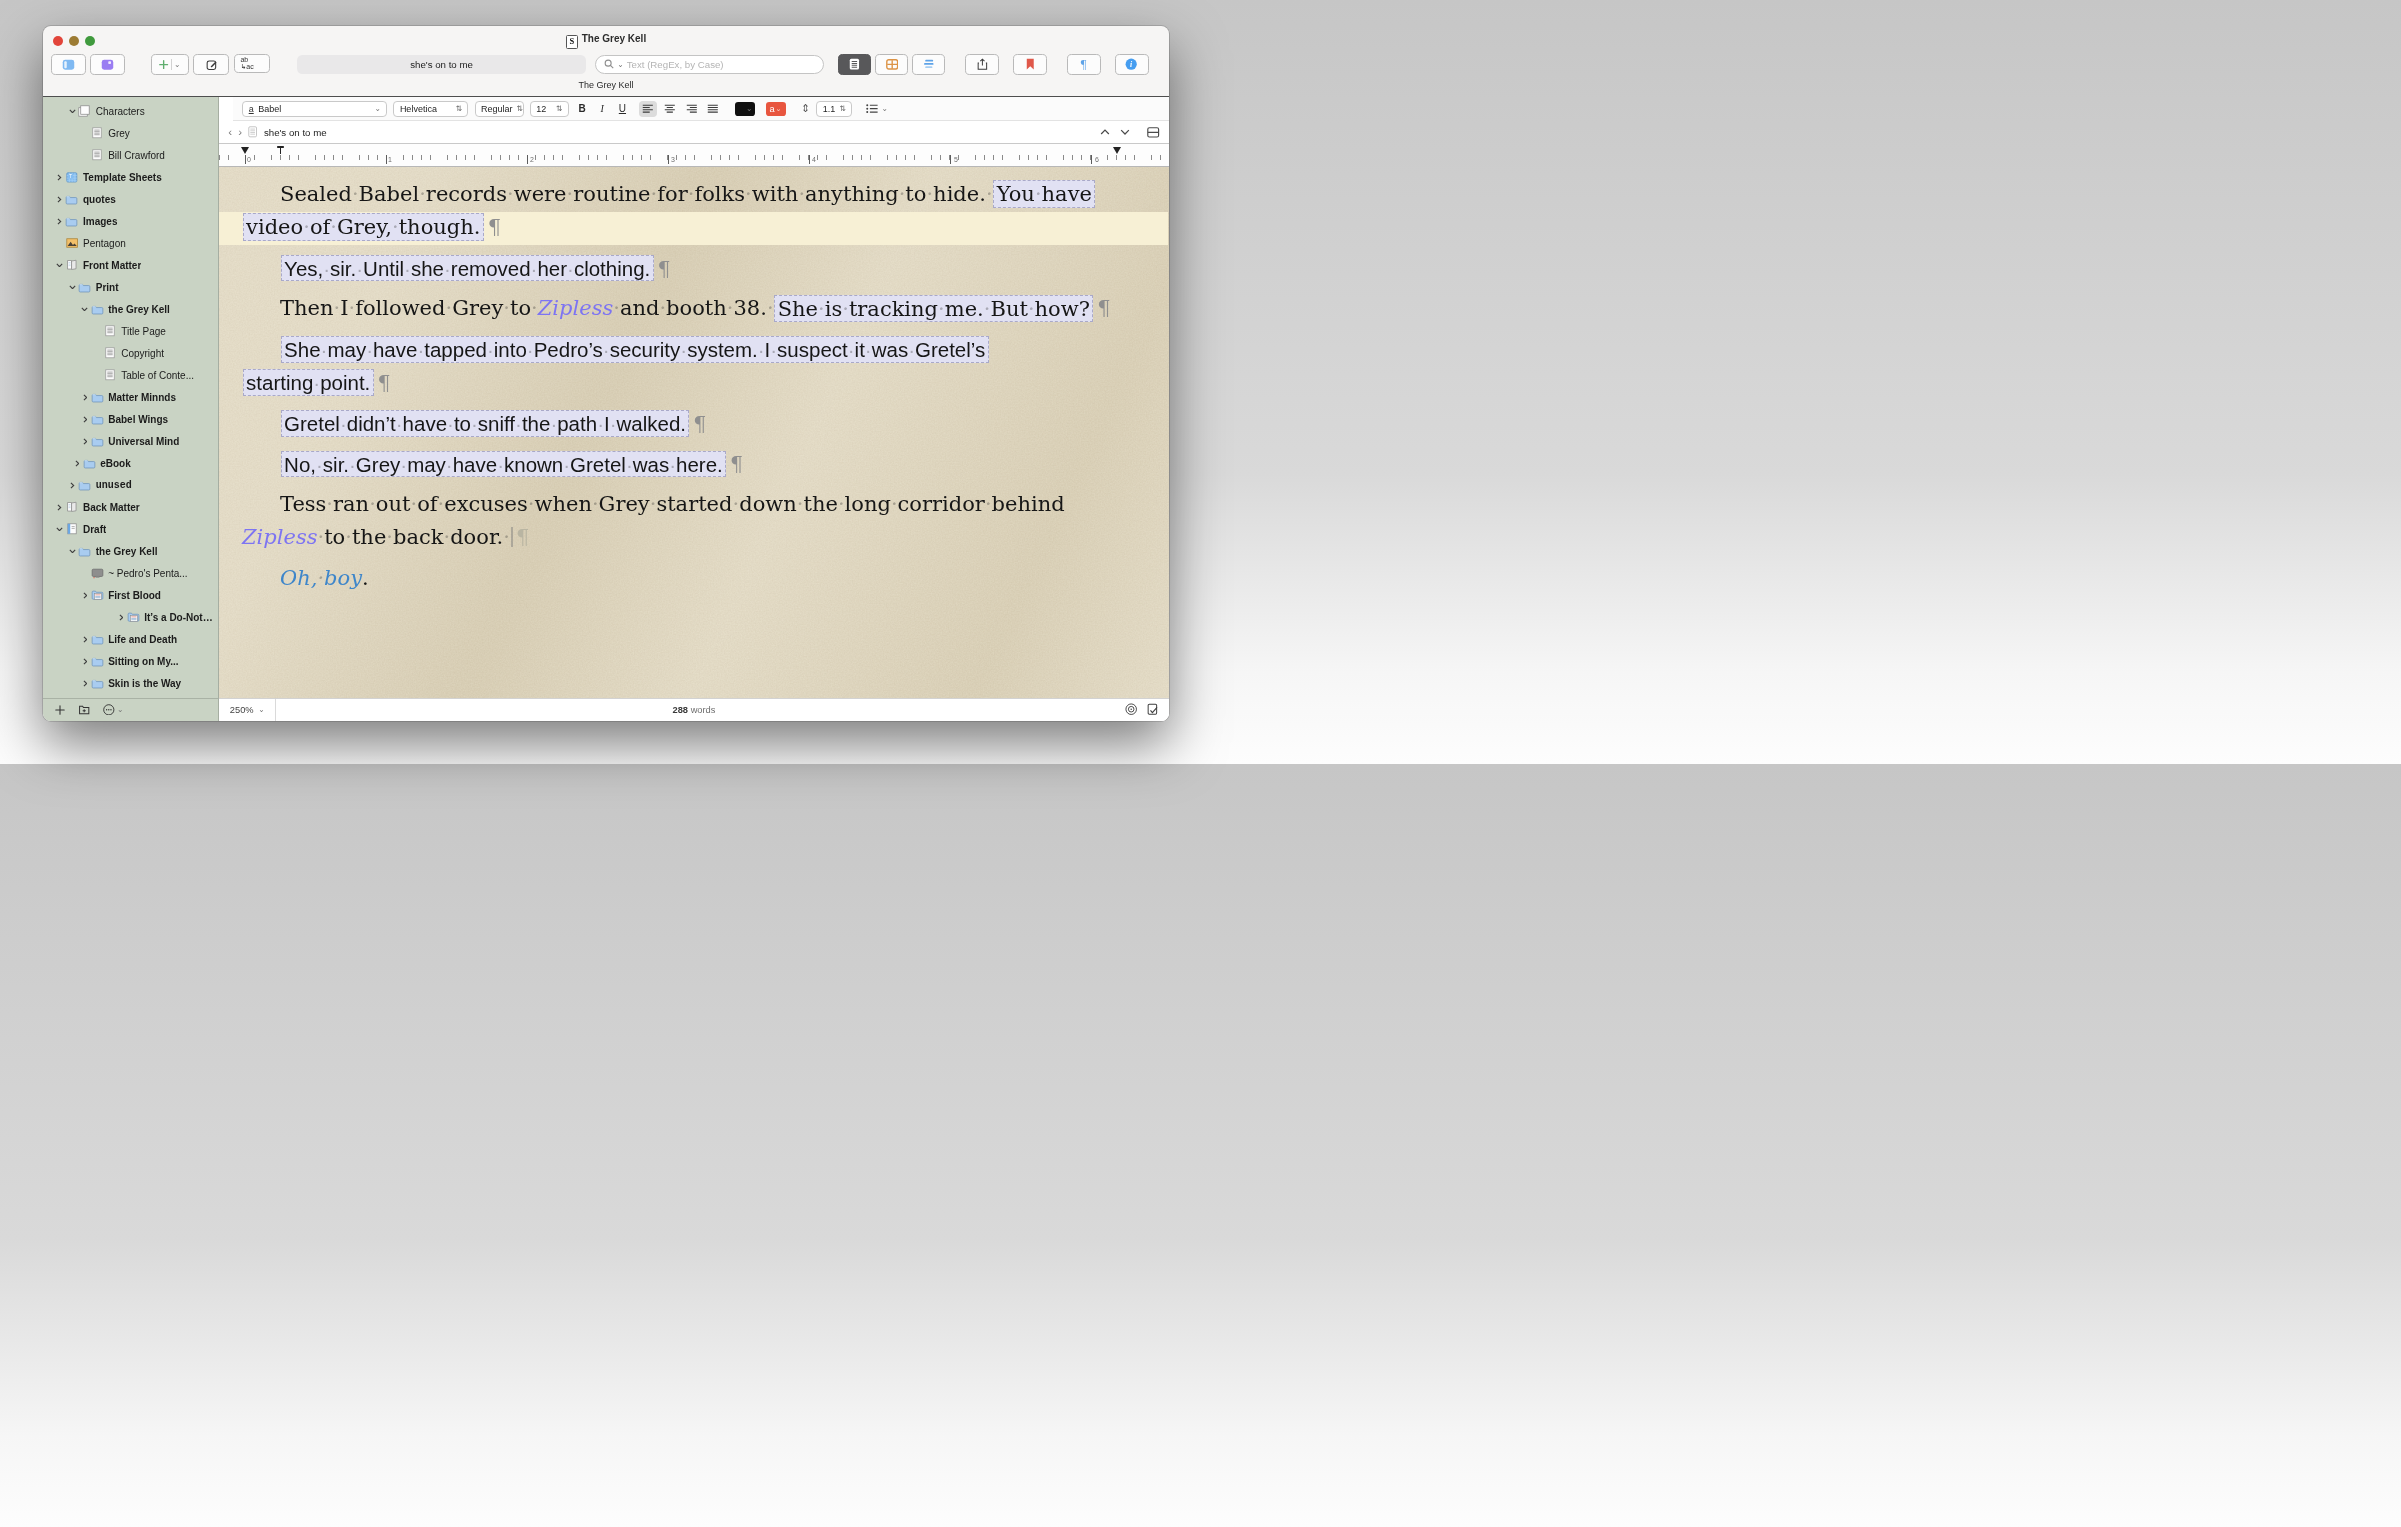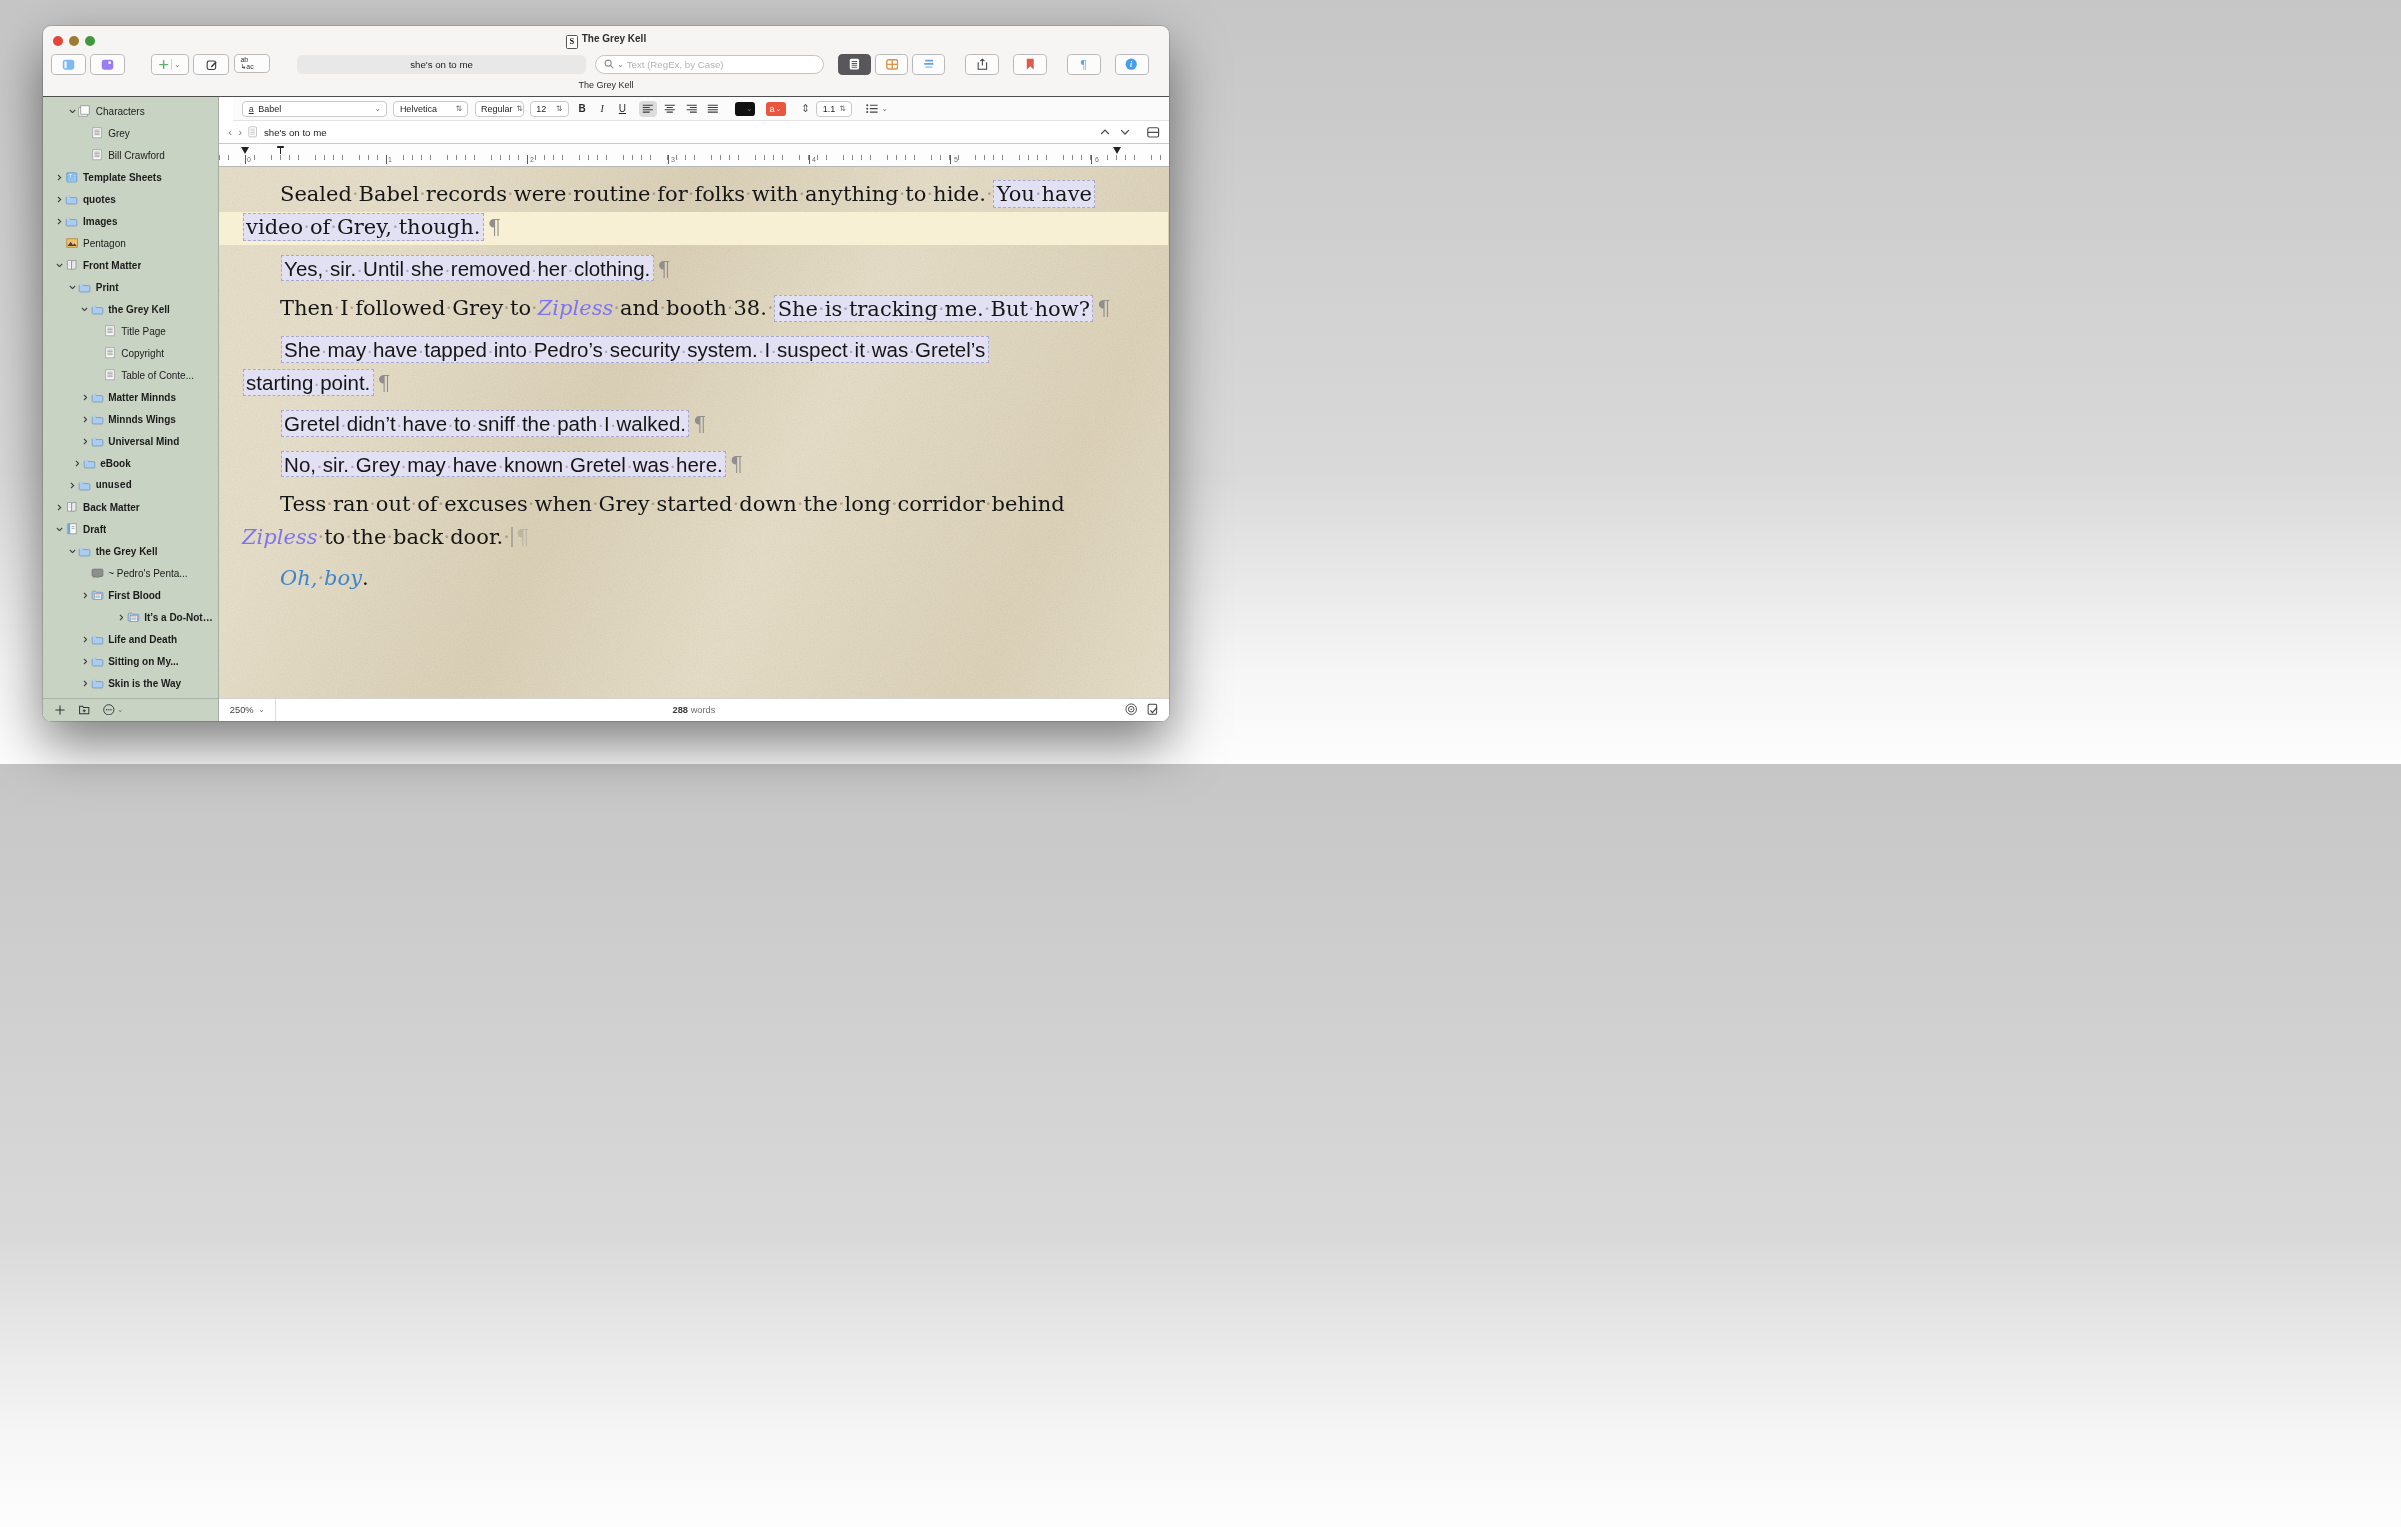--- a/index.html
+++ b/index.html
@@ -420,21 +420,21 @@
               <svg width="4.6" height="7" viewBox="0 0 6 9">
                 <path d="M1.2 1 4.8 4.5 1.2 8" fill="none" stroke="#3f3f3f" stroke-width="1.5"></path>
               </svg>
             </span>
             <span class="bicon">
               <svg width="13" height="10.8" viewBox="0 0 17 14">
                 <path d="M1.5 4.5q0-1.4 1.4-1.4h3l1.2 1.5h7q1.4 0 1.4 1.4v5.6q0 1.4-1.4 1.4H2.9q-1.4 0-1.4-1.4z" fill="#a9ccf0" stroke="#6e93b9" stroke-width="1"></path>
                 <path d="M2 3.4h4" stroke="#d5e7f8" stroke-width="1"></path>
               </svg>
             </span>
-            <span class="blabel">Minnds Wings</span>
+            <span class="blabel">Babel Wings</span>
           </div>
           <div class="brow bold" style="padding-left: 36px;">
             <span class="bchev">
               <svg width="4.6" height="7" viewBox="0 0 6 9">
                 <path d="M1.2 1 4.8 4.5 1.2 8" fill="none" stroke="#3f3f3f" stroke-width="1.5"></path>
               </svg>
             </span>
             <span class="bicon">
               <svg width="13" height="10.8" viewBox="0 0 17 14">
                 <path d="M1.5 4.5q0-1.4 1.4-1.4h3l1.2 1.5h7q1.4 0 1.4 1.4v5.6q0 1.4-1.4 1.4H2.9q-1.4 0-1.4-1.4z" fill="#a9ccf0" stroke="#6e93b9" stroke-width="1"></path>

